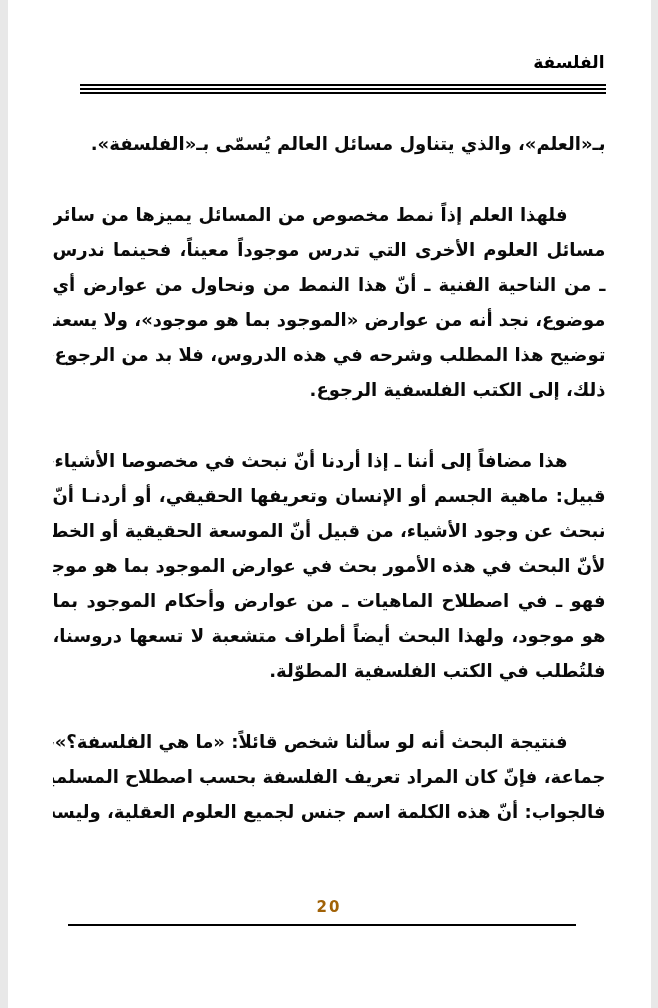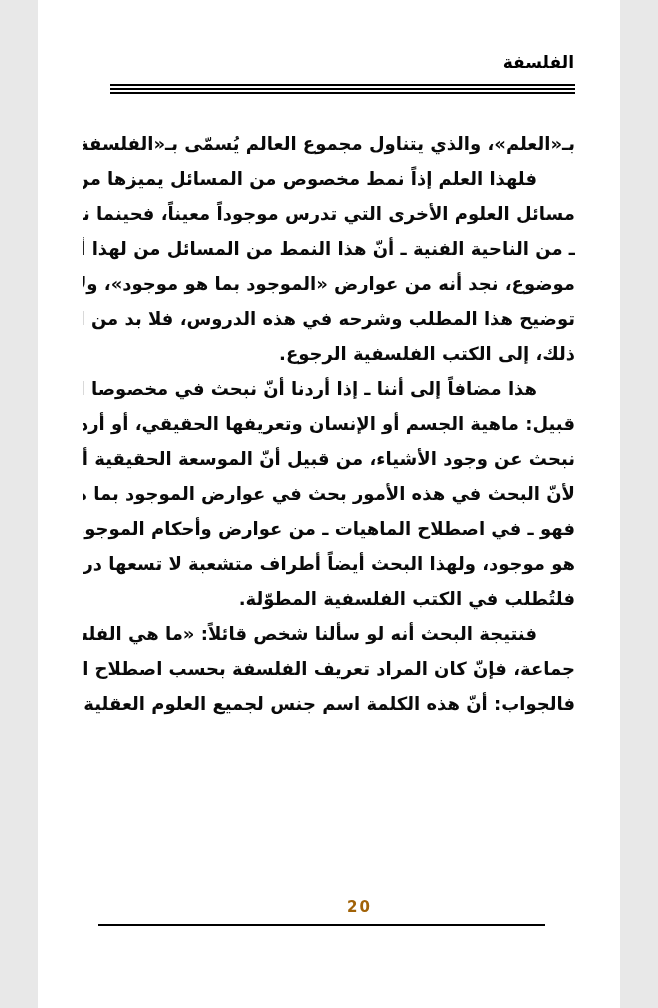--- a/index.html
+++ b/index.html
@@ -2,21 +2,21 @@
 <html lang="ar"><head>
 <meta charset="utf-8">
 <style>
   html, body {
     margin: 0;
     padding: 0;
     background: #e8e8e8;
   }
   .page {
     position: relative;
-    width: 582px;
+    width: 643px;
     height: 1008px;
     margin: 0 auto;
     background: #ffffff;
     overflow: hidden;
     font-family: "DejaVu Sans", sans-serif;
     color: #0a0a0a;
   }
   
   .header-title {
     position: absolute;
@@ -52,21 +52,21 @@
     text-rendering: optimizeLegibility;
   }
   .line {
     height: 35px;
     line-height: 35px;
     overflow: hidden;
     text-align: justify;
     text-align-last: justify;
     white-space: nowrap;
   }
-  .line.indent { padding-right: 38px; }
+  .line.indent { padding-right: 38px; margin-top: 36px; }
   .line.para-end {
     text-align: right;
     text-align-last: right;
   }
   
   .page-number {
     position: absolute;
     top: 898px;
     left: 60px;
     width: 523px;
@@ -92,24 +92,24 @@
 
   <div class="header-title">الفلسفة</div>
 
   <div class="header-rule">
     <div class="rl"></div>
     <div class="rl"></div>
     <div class="rl"></div>
   </div>
 
   <div class="text-block">
-      <div class="line para-end">بـ«العلم»، والذي يتناول مجموع العالم يُسمّى بـ«الفلسفة».</div>
+      <div class="line para-end">بـ«العلم»، والذي يتناول مسائل العالم يُسمّى بـ«الفلسفة».</div>
       <div class="line indent">فلهذا العلم إذاً نمط مخصوص من المسائل يميزها من سائر</div>
       <div class="line">مسائل العلوم الأخرى التي تدرس موجوداً معيناً، فحينما ندرس</div>
-      <div class="line">ـ من الناحية الفنية ـ أنّ هذا النمط من المسائل من لهذا أي</div>
+      <div class="line">ـ من الناحية الفنية ـ أنّ هذا النمط من ونحاول من عوارض أي</div>
       <div class="line">موضوع، نجد أنه من عوارض «الموجود بما هو موجود»، ولا يسعنا</div>
       <div class="line">توضيح هذا المطلب وشرحه في هذه الدروس، فلا بد من الرجوع، في</div>
       <div class="line para-end">ذلك، إلى الكتب الفلسفية الرجوع.</div>
       <div class="line indent">هذا مضافاً إلى أننا ـ إذا أردنا أنّ نبحث في مخصوصا الأشياء، من</div>
       <div class="line">قبيل: ماهية الجسم أو الإنسان وتعريفها الحقيقي، أو أردنـا أنّ</div>
       <div class="line">نبحث عن وجود الأشياء، من قبيل أنّ الموسعة الحقيقية أو الخط</div>
       <div class="line">لأنّ البحث في هذه الأمور بحث في عوارض الموجود بما هو موجود،</div>
       <div class="line">فهو ـ في اصطلاح الماهيات ـ من عوارض وأحكام الموجود بما</div>
       <div class="line">هو موجود، ولهذا البحث أيضاً أطراف متشعبة لا تسعها دروسنا،</div>
       <div class="line para-end">فلتُطلب في الكتب الفلسفية المطوّلة.</div>

